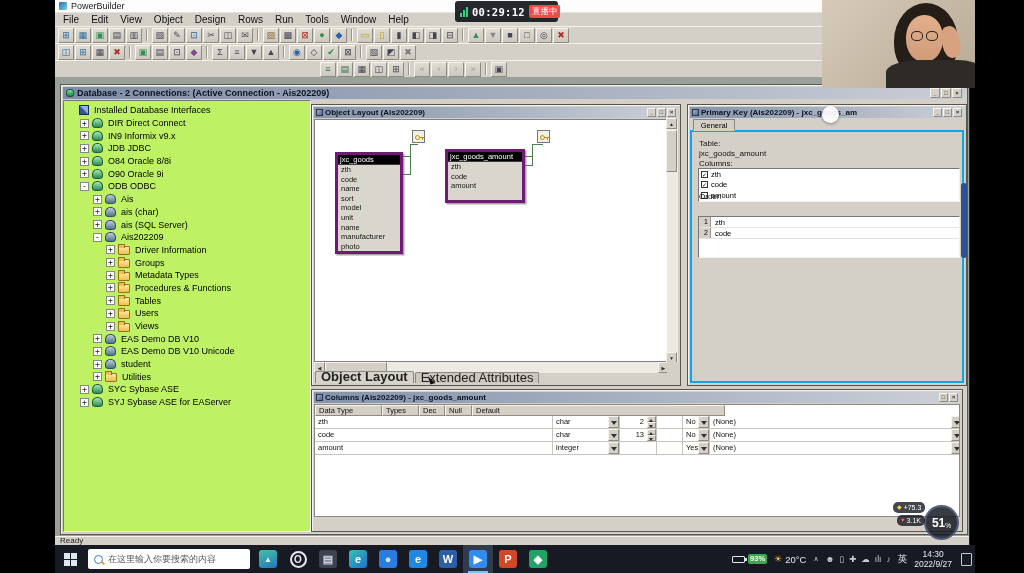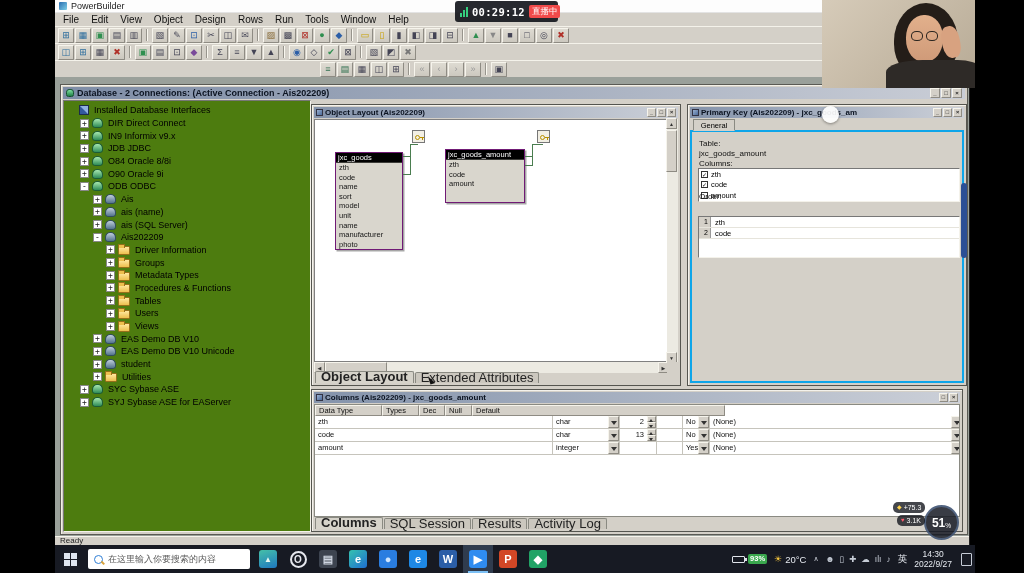--- a/index.html
+++ b/index.html
@@ -21,21 +21,21 @@
 
 
 .db-window{position:absolute;left:5px;top:7px;width:908px;height:451px;background:#d4d0c8;border:1px solid #5a5a54;box-shadow:inset 1px 1px 0 #f2f0e8}
 .db-titlebar{position:absolute;left:2px;top:2px;right:2px;height:12px;background:linear-gradient(90deg,#7e8da6,#c9cdd6);display:flex;align-items:center;gap:3px;padding:0 3px;font-size:9px;font-weight:bold;color:#0b1320}
 .db-icon{width:8px;height:8px;background:linear-gradient(180deg,#7fe09f,#1f7f46);border-radius:40% 40% 30% 30%;border:1px solid #14522e;flex:none}
 .db-title{flex:1;white-space:nowrap;overflow:hidden}
 .win-btns{display:flex;gap:1px;margin-left:auto}
 .wbtn{width:10px;height:10px;background:#d4d0c8;border:1px solid;border-color:#f6f4ec #8e8b83 #8e8b83 #f6f4ec;font-size:6px;line-height:8px;text-align:center;color:#222;flex:none}
 
 
-.tree-panel{position:absolute;left:2px;top:15px;width:248px;bottom:2px;background:#4d7c0f;border:1px solid;border-color:#777 #f4f2ea #f4f2ea #777;overflow:hidden;padding-top:3px}
+.tree-panel{position:absolute;left:2px;top:15px;width:248px;bottom:2px;background:#bef264;border:1px solid;border-color:#777 #f4f2ea #f4f2ea #777;overflow:hidden;padding-top:3px}
 .trow{height:12.7px;display:flex;align-items:center;font-size:9px;color:#000;white-space:nowrap}
 .toggle{width:9px;height:9px;border:1px solid #888;background:#fff;font-size:8px;line-height:7px;text-align:center;color:#222;margin-right:3px;flex:none;font-family:"DejaVu Sans Mono",monospace}
 .toggle-sp{width:12px;flex:none}
 .ti{margin-right:3px;flex:none}
 .ti-interfaces{width:10px;height:10px;background:linear-gradient(45deg,#33589c 0%,#33589c 48%,#8fb0e0 52%,#8fb0e0 100%);border:1px solid #1c2c4c}
 .ti-iface{width:11px;height:10px;background:linear-gradient(180deg,#a8e8b0,#2e8b57);border:1px solid #1d5c38;border-radius:45% 45% 35% 35%/55% 55% 30% 30%}
 .ti-profile{width:11px;height:10px;background:linear-gradient(180deg,#c0cedc,#54748c);border:1px solid #324c60;border-radius:45% 45% 35% 35%/55% 55% 30% 30%}
 .ti-folder{width:12px;height:9px;background:linear-gradient(#ffe9a0,#edbf4e);border:1px solid #97701a;border-radius:1px;position:relative;margin-top:2px}
 .ti-folder::before{content:"";position:absolute;left:-1px;top:-3px;width:5px;height:3px;background:#edbf4e;border:1px solid #97701a;border-bottom:none;border-radius:1px 1px 0 0}
 .tlabel{padding:0 2px}
@@ -44,21 +44,21 @@
 .cwin{position:absolute;background:#d4d0c8;border:1px solid #55554f;box-shadow:inset 1px 1px 0 #f4f2ec}
 .cwin-title{position:absolute;left:2px;top:2px;right:2px;height:11px;background:linear-gradient(90deg,#8493ab,#ccd0d8);display:flex;align-items:center;gap:2px;padding:0 2px;font-size:8px;font-weight:bold;color:#0a1220;white-space:nowrap;overflow:hidden}
 .cw-icon{width:7px;height:7px;flex:none;border:1px solid #334;background:linear-gradient(135deg,#9ab0d0,#4a6a9a)}
 .cbtn{width:9px;height:9px;background:#d4d0c8;border:1px solid;border-color:#f6f4ec #8e8b83 #8e8b83 #f6f4ec;font-size:5.5px;line-height:7px;text-align:center;color:#222;flex:none}
 #olWin{left:250px;top:19px;width:370px;height:282px}
 #pkWin{left:626px;top:19px;width:280px;height:282px}
 #colWin{left:250px;top:304px;width:652px;height:143px}
 
 
 .ol-canvas{position:absolute;left:2px;top:14px;width:355px;height:243px;background:#fff;border:1px solid #808080;overflow:hidden}
-.dbtable{position:absolute;background:#d9d6cd;border:1px solid #701a75;box-shadow:1.5px 1.5px 0 rgba(0,0,0,.35)}
+.dbtable{position:absolute;background:#d9d6cd;border:3px solid #701a75;box-shadow:1.5px 1.5px 0 rgba(0,0,0,.35)}
 .dbtable-h{background:#000;color:#fff;font-size:7.5px;line-height:9px;height:10px;padding:0 2px;border-bottom:1px solid #3c3c38;white-space:nowrap;overflow:hidden}
 .dbtable-r{font-size:7.5px;height:9.6px;line-height:9.6px;padding:0 3px;color:#141414;white-space:nowrap}
 .keybox{position:absolute;width:13px;height:13px;background:#f2efe4;border:1px solid #777}
 .kc{position:absolute;left:2px;top:4px;width:5px;height:5px;border:1px solid #b89000;border-radius:50%}
 .ks{position:absolute;left:7px;top:6px;width:4px;height:1px;background:#b89000}
 .kt{position:absolute;left:9px;top:7px;width:1px;height:2px;background:#b89000}
 .lseg{position:absolute;background:#4a7d4f}
 .ol-vscroll{position:absolute;right:2px;top:14px;width:11px;height:243px;background:#eceae2}
 .ol-hscroll{position:absolute;left:2px;top:257px;width:355px;height:11px;background:#eceae2}
 .sbtn{position:absolute;width:11px;height:11px;background:#d4d0c8;border:1px solid;border-color:#f6f4ec #8e8b83 #8e8b83 #f6f4ec;font-size:5px;color:#333;text-align:center;line-height:10px}
@@ -296,21 +296,21 @@
               <span class="tlabel">ODB ODBC</span>
             </div>
             <div class="trow" style="padding-left: 29px;">
               <span class="toggle">+</span>
               <span class="ti ti-profile"></span>
               <span class="tlabel">Ais</span>
             </div>
             <div class="trow" style="padding-left: 29px;">
               <span class="toggle">+</span>
               <span class="ti ti-profile"></span>
-              <span class="tlabel">ais (name)</span>
+              <span class="tlabel">ais (char)</span>
             </div>
             <div class="trow" style="padding-left: 29px;">
               <span class="toggle">+</span>
               <span class="ti ti-profile"></span>
               <span class="tlabel">ais (SQL Server)</span>
             </div>
             <div class="trow" style="padding-left: 29px;">
               <span class="toggle">-</span>
               <span class="ti ti-profile"></span>
               <span class="tlabel">Ais202209</span>
@@ -551,26 +551,20 @@
                   <div class="gc" style="width: 26px;"></div>
                   <div class="gc" style="width: 27px;"><span>Yes</span><span class="dd">
                       <span class="dda"></span>
                     </span></div>
                   <div class="gc" style="width: 253px;"><span>(None)</span><span class="dd">
                       <span class="dda"></span>
                     </span></div>
                 </div>
               </div>
           </div>
-          <div class="tabstrip" id="colTabs">
-              <span class="tab active">Columns</span>
-              <span class="tab">SQL Session</span>
-              <span class="tab">Results</span>
-              <span class="tab">Activity Log</span>
-            </div>
         </div>
 
       </div>
     </div>
 
     <div class="statusbar">
       <span>Ready</span>
     </div>
   </div>
 

